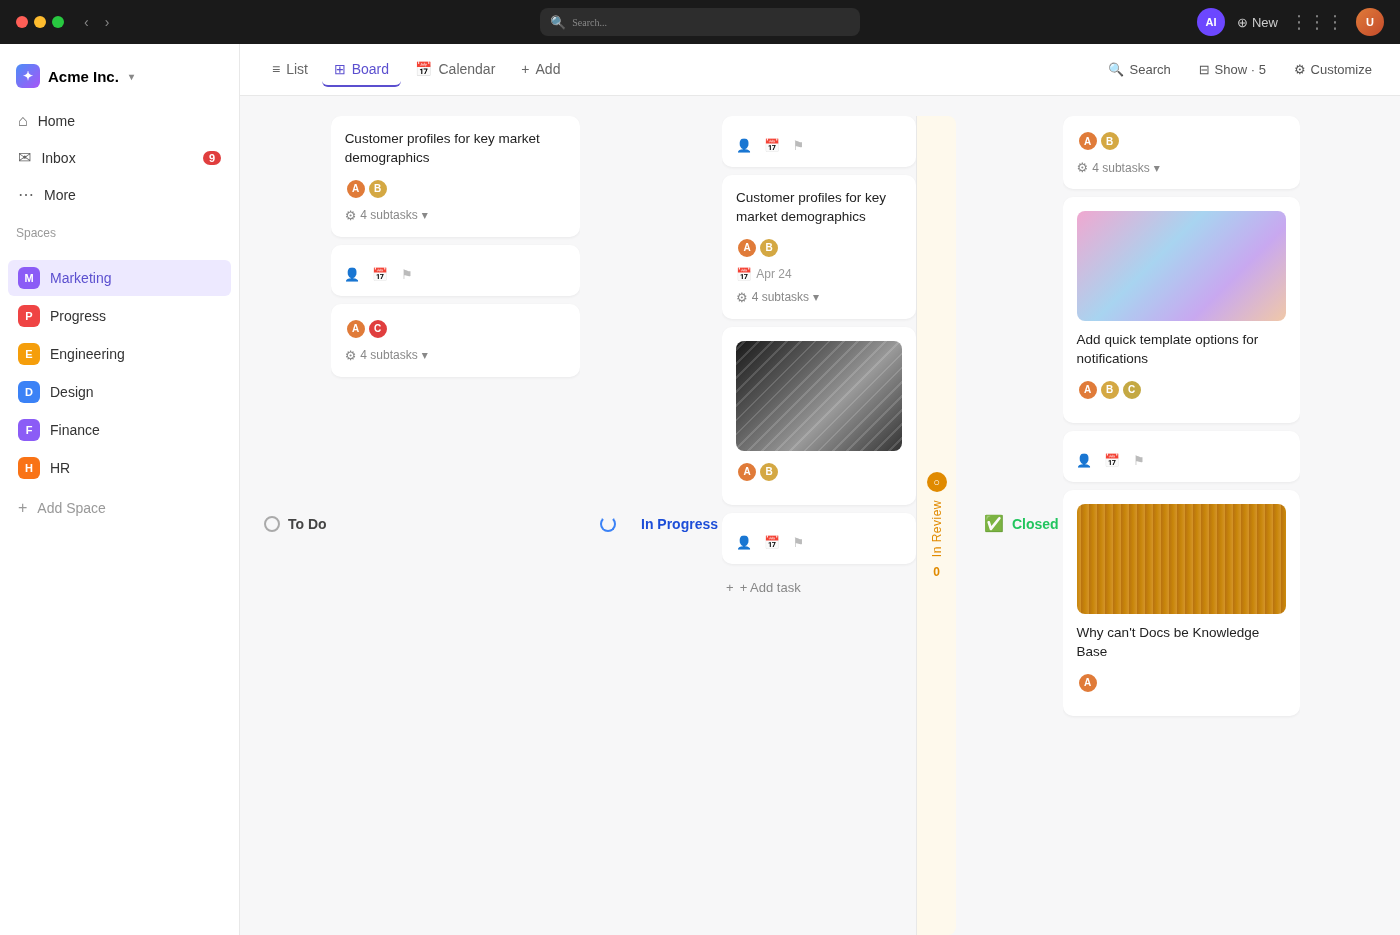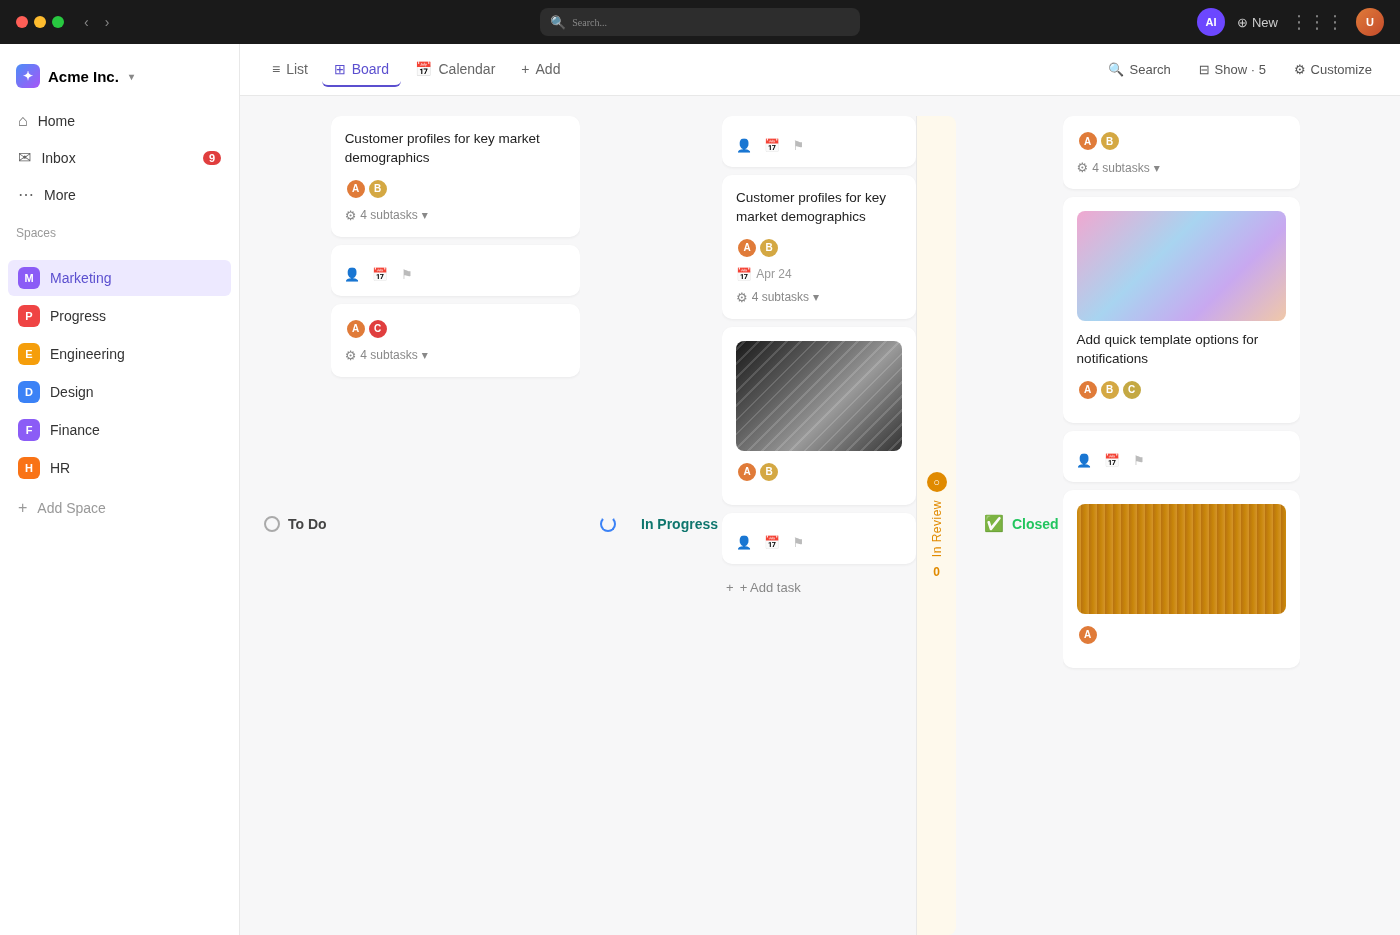--- a/index.html
+++ b/index.html
@@ -181,21 +181,21 @@
     .column-header {
       display: flex; align-items: center; gap: 8px;
       padding: 8px 4px 12px;
       font-size: 14px; font-weight: 600;
     }
     .col-todo-icon { width: 16px; height: 16px; border-radius: 50%; border: 2px solid #aaa; }
     .col-inprogress-icon { width: 16px; height: 16px; border-radius: 50%; border: 2px solid #3b82f6; border-top-color: transparent; }
     .col-closed-icon { color: #22c55e; font-size: 16px; }
 
     .col-todo .column-header { color: #444; }
-    .col-inprogress .column-header { color: #0f766e; gap: 25px; }
+    .col-inprogress .column-header { color: #1d4ed8; gap: 25px; }
     .col-closed .column-header { color: #22c55e; }
 
     .column-cards {
       flex: 1;
       overflow-y: auto;
       display: flex;
       flex-direction: column;
       gap: 8px;
       padding: 0 0 16px;
     }
@@ -625,20 +625,21 @@
               <div class="card-meta-item">
                 <span class="card-meta-icon">⚑</span>
               </div>
             </div>
           </div>
 
           <div class="board-card">
             <div class="card-image">
               <div class="card-image-gold"></div>
             </div>
+            <div class="card-title">Why can't Docs be Knowledge Base</div>
             <div class="card-avatars">
               <div class="card-avatar" style="background:#e07b39;">A</div>
             </div>
           </div>
         </div>
       </div>
 
     </div>
   </div>
 </div>

